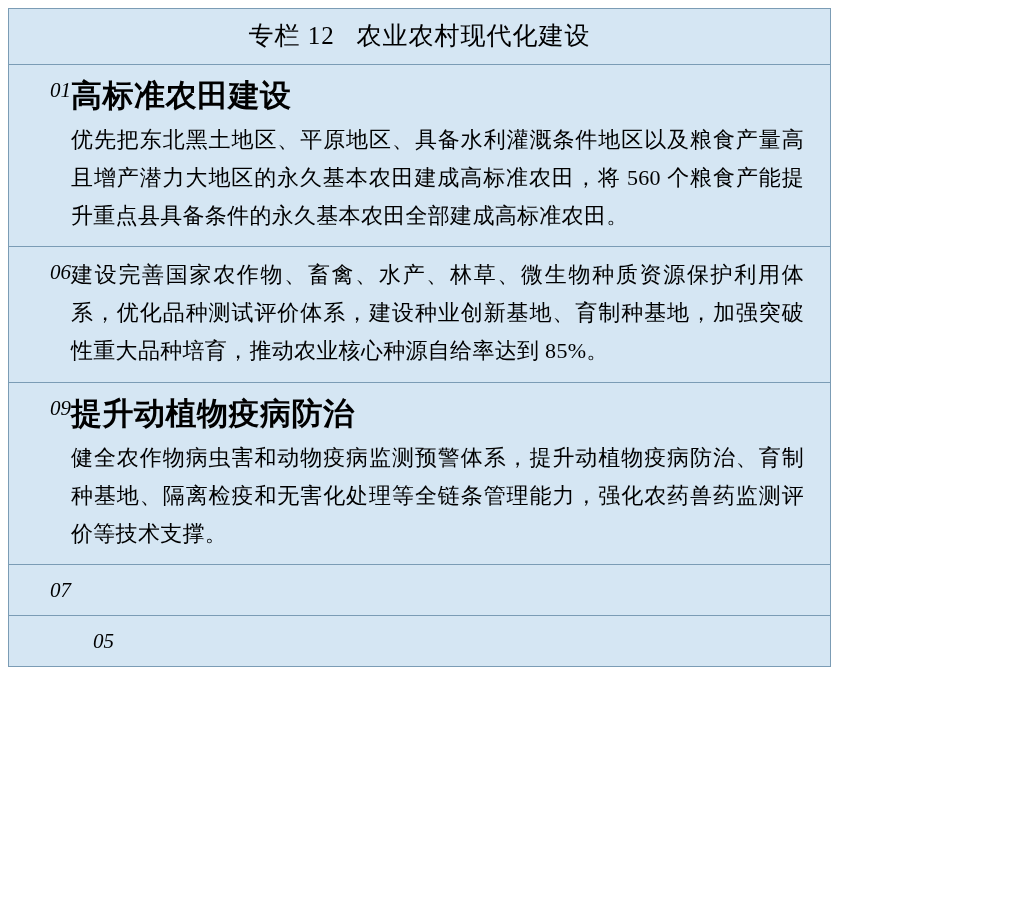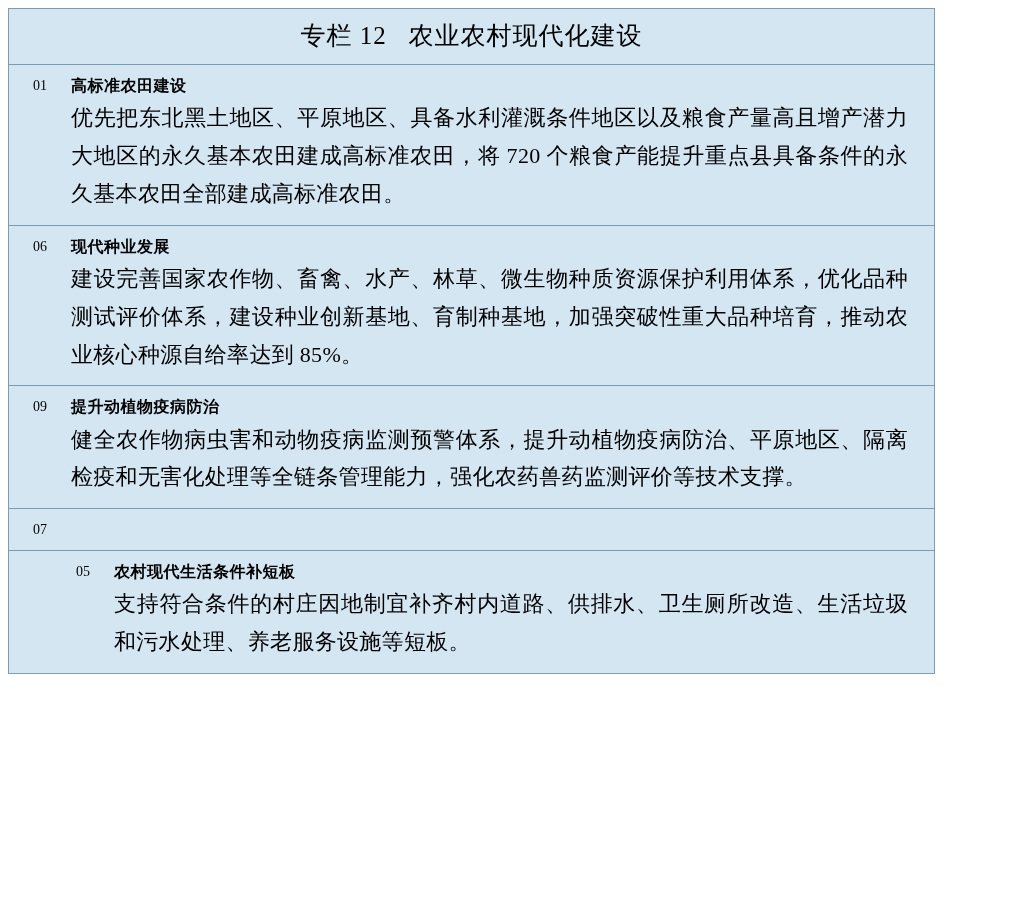--- a/index.html
+++ b/index.html
@@ -11,21 +11,21 @@
     height: 920px;
     background: #ffffff;
     font-family: "Liberation Serif", "DejaVu Serif", serif;
     color: #000000;
     overflow: hidden;
   }
   .box {
     position: absolute;
     left: 8px;
     top: 8px;
-    width: 927px;
+    width: 823px;
     box-sizing: border-box;
     background: #d5e6f3;
     border: 1px solid #7b9cb5;
   }
   .box-title {
     text-align: center;
     font-size: 25px;
     letter-spacing: 1px;
     padding: 10px 0 12px 0;
     border-bottom: 1px solid #7b9cb5;
@@ -38,31 +38,32 @@
     border-bottom: 1px solid #7b9cb5;
     padding: 9px 0 12px 0;
   }
   .row:last-child {
     border-bottom: none;
     margin-left: 43px;
   }
   .row-num {
     width: 62px;
     min-width: 62px;
-    text-align: center;
-    font-size: 14px;
+    text-align: right;
+    font-size: 21px;
     padding-top: 4px;
     font-family: "Liberation Serif", "DejaVu Serif", serif;
+    font-style: italic;
   }
   .row-body {
     flex: 1;
     padding-right: 26px;
   }
   .row-heading {
-    font-size: 16px;
+    font-size: 31px;
     font-weight: bold;
     line-height: 1.45;
     margin-bottom: 2px;
     letter-spacing: 0.5px;
   }
   .row-text {
     font-size: 22px;
     line-height: 1.72;
     text-align: justify;
     text-justify: inter-ideograph;
@@ -73,45 +74,40 @@
 <body>
 
 <div class="box">
 
   <div class="box-title">专栏 12   农业农村现代化建设</div>
 
   <div class="row">
     <div class="row-num">01</div>
     <div class="row-body">
       <div class="row-heading">高标准农田建设</div>
-      <div class="row-text">优先把东北黑土地区、平原地区、具备水利灌溉条件地区以及粮食产量高且增产潜力大地区的永久基本农田建成高标准农田，将 720 个粮食产能提升重点县具备条件的永久基本农田全部建成高标准农田。</div>
+      <div class="row-text">优先把东北黑土地区、平原地区、具备水利灌溉条件地区以及粮食产量高且增产潜力大地区的永久基本农田建成高标准农田，将 560 个粮食产能提升重点县具备条件的永久基本农田全部建成高标准农田。</div>
     </div>
   </div>
 
   <div class="row">
     <div class="row-num">06</div>
     <div class="row-body">
-      <div class="row-heading">现代种业发展</div>
       <div class="row-text">建设完善国家农作物、畜禽、水产、林草、微生物种质资源保护利用体系，优化品种测试评价体系，建设种业创新基地、育制种基地，加强突破性重大品种培育，推动农业核心种源自给率达到 85%。</div>
     </div>
   </div>
 
   <div class="row">
     <div class="row-num">09</div>
     <div class="row-body">
       <div class="row-heading">提升动植物疫病防治</div>
-      <div class="row-text">健全农作物病虫害和动物疫病监测预警体系，提升动植物疫病防治、平原地区、隔离检疫和无害化处理等全链条管理能力，强化农药兽药监测评价等技术支撑。</div>
+      <div class="row-text">健全农作物病虫害和动物疫病监测预警体系，提升动植物疫病防治、育制种基地、隔离检疫和无害化处理等全链条管理能力，强化农药兽药监测评价等技术支撑。</div>
     </div>
   </div>
 
   <div class="row">
     <div class="row-num">07</div>
   </div>
 
   <div class="row">
     <div class="row-num">05</div>
-    <div class="row-body">
-      <div class="row-heading">农村现代生活条件补短板</div>
-      <div class="row-text">支持符合条件的村庄因地制宜补齐村内道路、供排水、卫生厕所改造、生活垃圾和污水处理、养老服务设施等短板。</div>
-    </div>
   </div>
 
 </div>
 
 </body></html>

